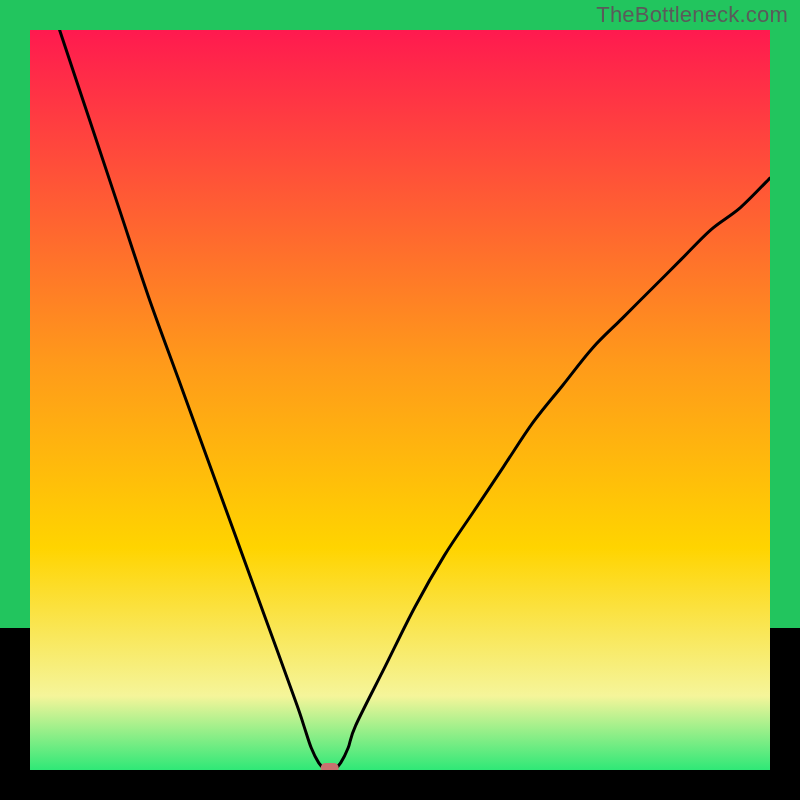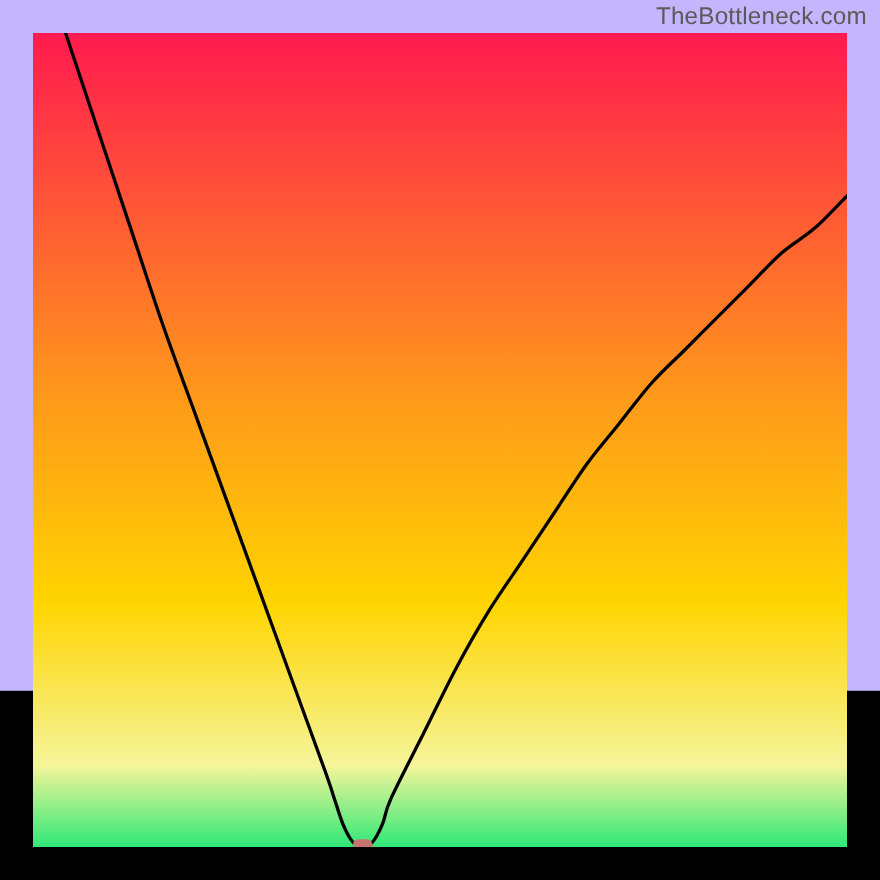--- a/index.html
+++ b/index.html
@@ -6,21 +6,21 @@
     margin: 0;
     padding: 0;
     width: 800px;
     height: 800px;
     overflow: hidden;
     background: #000;
   }
   .outer {
     width: 800px;
     height: 628px;
-    background: #c4b5fd;
+    background: #22c55e;
     position: relative;
   }
   .watermark {
     position: absolute;
     top: 2px;
     right: 12px;
     font-family: Arial, Helvetica, sans-serif;
     font-size: 22px;
     font-weight: 500;
     color: #5a5a5a;

